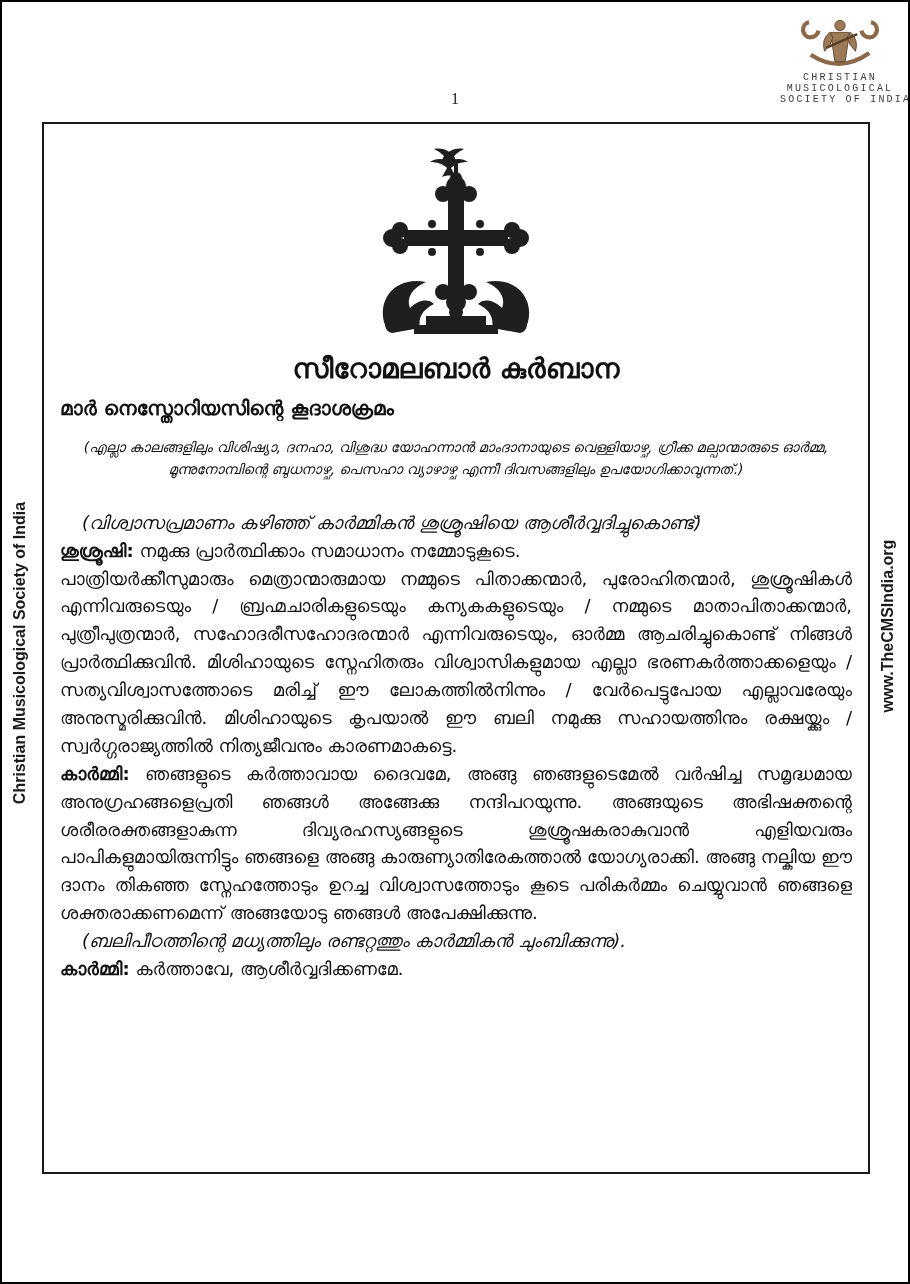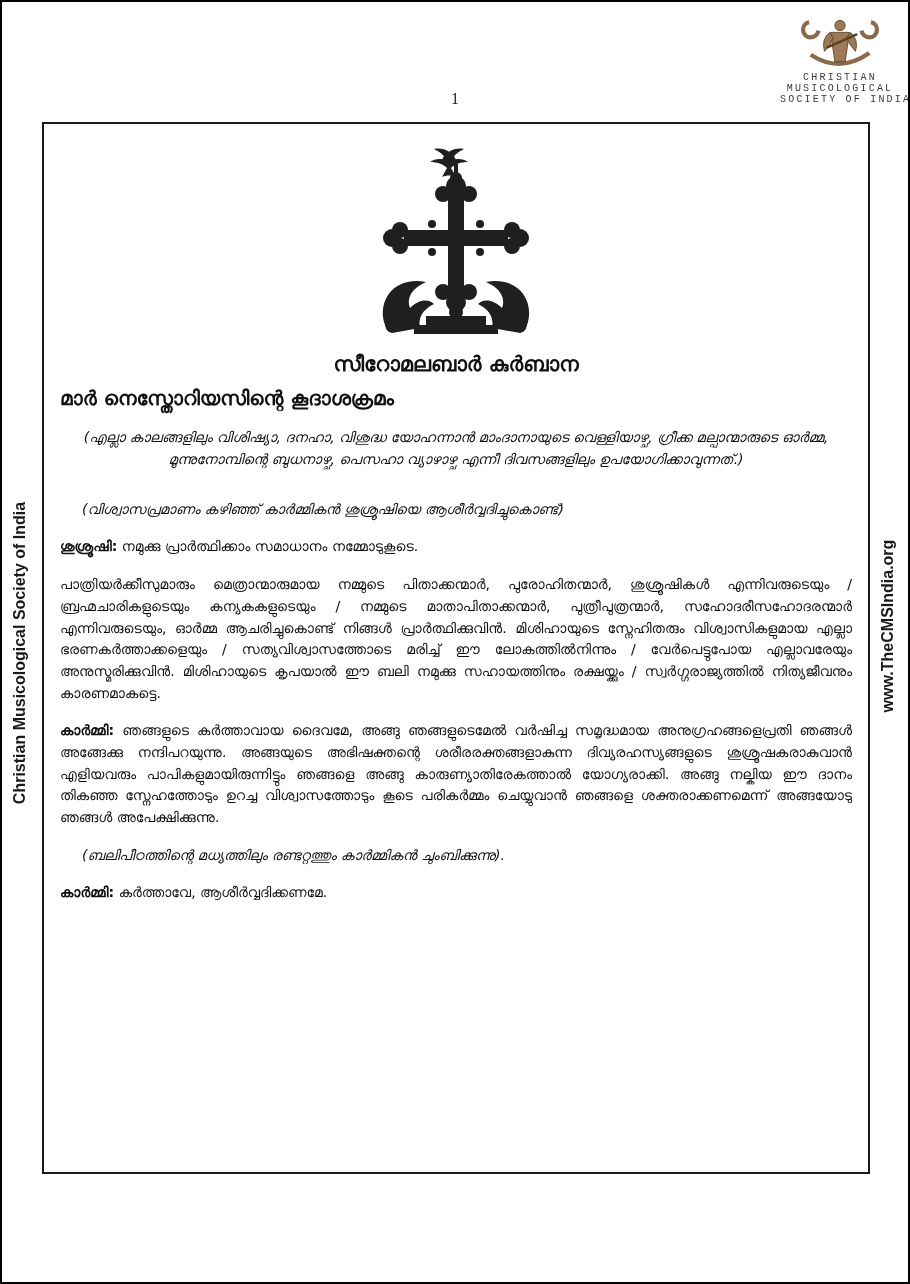--- a/index.html
+++ b/index.html
@@ -70,38 +70,38 @@
     border: 2px solid #1a1a1a;
     padding: 0 16px;
     overflow: hidden;
   }
 
   .cross-wrap { text-align: center; margin-top: 12px; height: 200px; }
 
   .title1 {
     margin: 16px 0 0 0;
     text-align: center;
-    font-size: 21px;
+    font-size: 28px;
     font-weight: bold;
   }
   .title2 {
     margin: 10px 0 0 0;
     font-size: 20px;
     font-weight: bold;
   }
   .usage {
     margin: 16px auto 28px auto;
     max-width: 796px;
     text-align: center;
     font-style: italic;
     font-size: 14px;
     line-height: 1.6;
   }
 
-  .block { font-size: 14px; line-height: 1.55; margin: 16px 0; }
+  .block { font-size: 18px; line-height: 1.55; margin: 0 0; }
   .rubric { font-style: italic; margin-left: 22px; }
   .rubric.just { text-align: justify; margin-right: 0; }
   .dialog, .para { text-align: justify; }
   .speaker { font-weight: bold; }
   .speaker.u { }
 </style>
 </head>
 <body>
 
 <div class="page">

